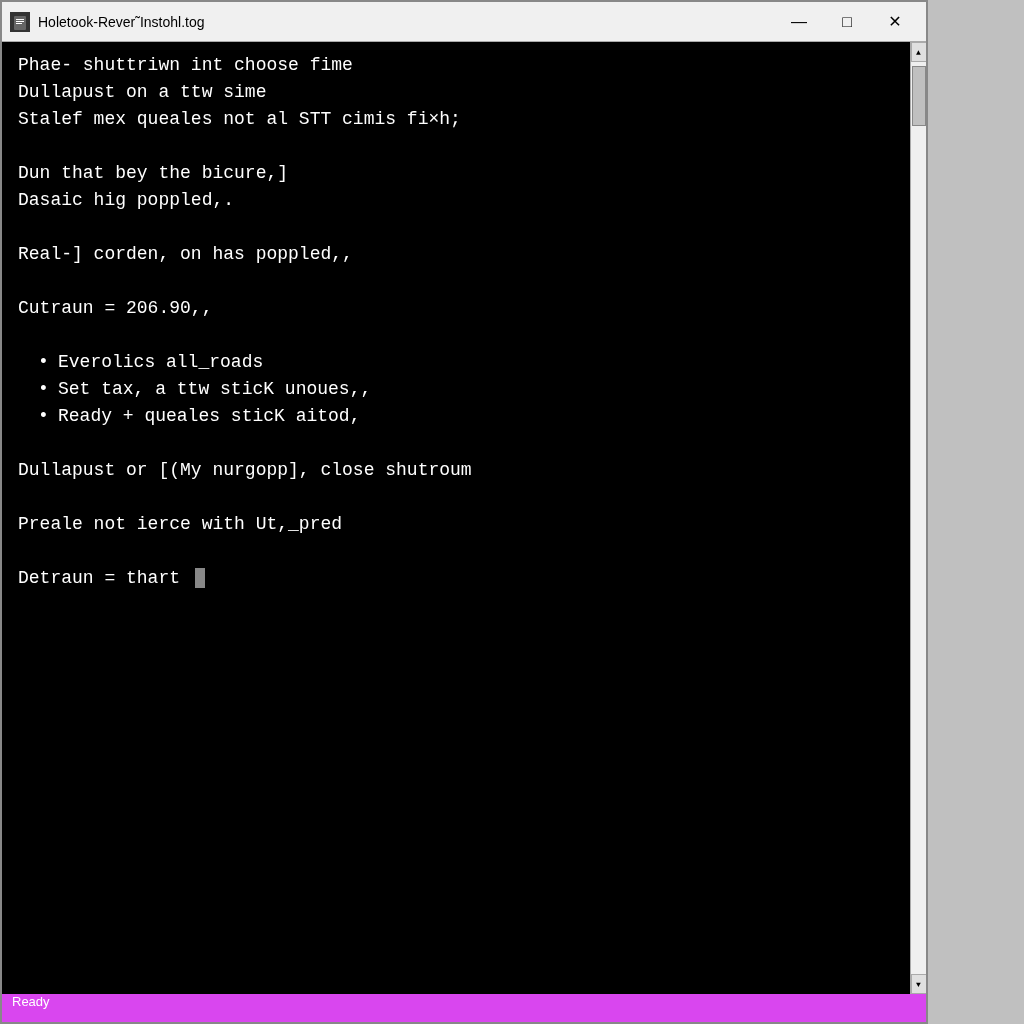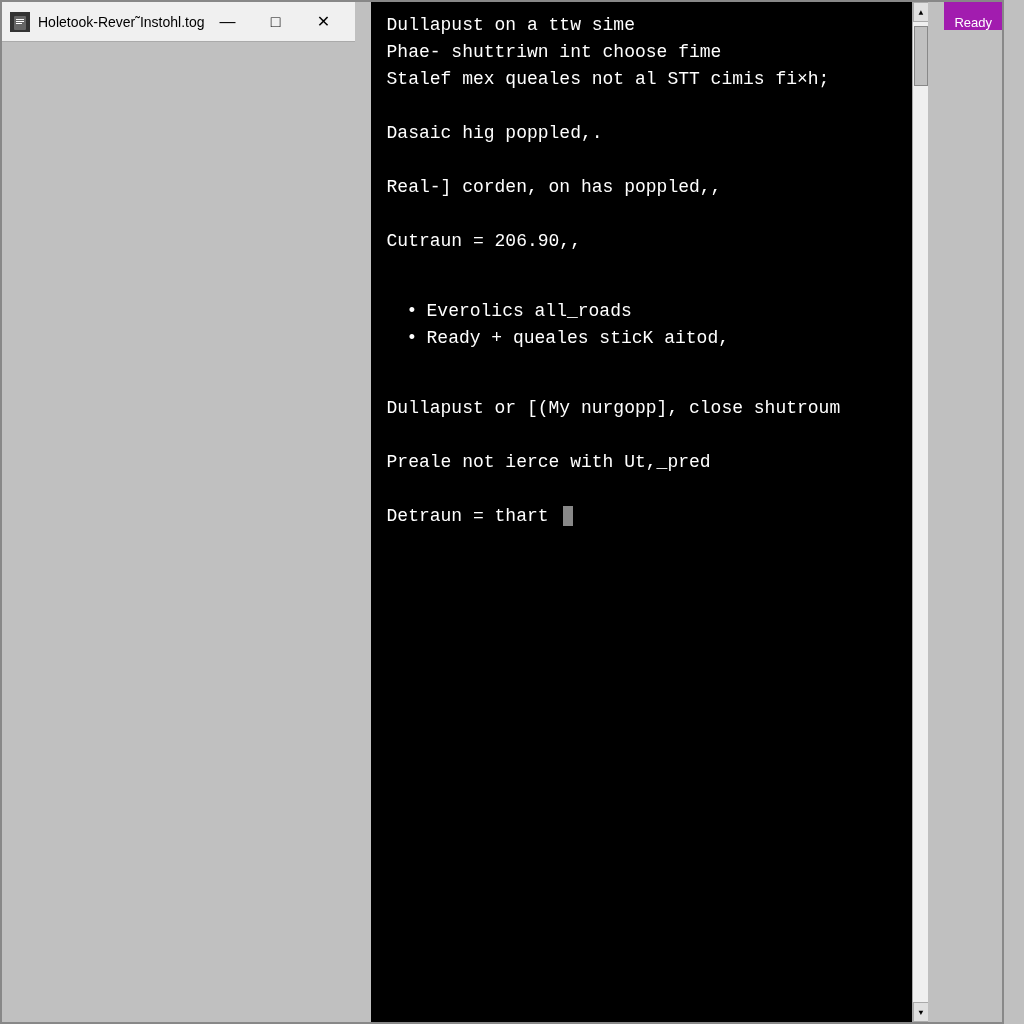--- a/index.html
+++ b/index.html
@@ -10,26 +10,25 @@
 
     body {
       width: 1024px;
       height: 1024px;
       background: #c0c0c0;
       font-family: 'Courier New', Courier, monospace;
       overflow: hidden;
     }
 
     .window {
-      width: 1004px;
+      width: 928px;
       height: 1024px;
       display: flex;
-      flex-direction: row;
+      flex-direction: column;
       border: 2px solid #888;
-      gap: 16px;
     }
 
     .title-bar {
       height: 40px;
       background: #f0f0f0;
       display: flex;
       align-items: center;
       padding: 0 8px;
       border-bottom: 1px solid #aaa;
       flex-shrink: 0;
@@ -138,21 +137,21 @@
       min-height: 1.5em;
     }
 
     .text-line.empty {
       min-height: 1.2em;
     }
 
     .bullet-list {
       list-style: none;
       padding-left: 20px;
-      margin: 16px 0;
+      margin: 0 0;
     }
 
     .bullet-list li {
       position: relative;
       padding-left: 20px;
       line-height: 1.5;
     }
 
     .bullet-list li::before {
       content: '•';
@@ -164,23 +163,23 @@
       display: inline-block;
       width: 10px;
       height: 20px;
       background: #888;
       vertical-align: middle;
       margin-left: 4px;
     }
 
     .status-bar {
       height: 28px;
-      background: #a21caf;
-      display: flex;
-      align-items: flex-end;
+      background: #d946ef;
+      display: flex;
+      align-items: flex-start;
       padding: 0 10px;
       flex-shrink: 0;
     }
 
     .status-text {
       color: #ffffff;
       font-size: 13px;
       font-family: 'Segoe UI', Arial, sans-serif;
     }
   </style>
@@ -202,32 +201,34 @@
     <div class="window-controls">
       <button class="win-btn">—</button>
       <button class="win-btn">□</button>
       <button class="win-btn close">✕</button>
     </div>
   </div>
 
   <div class="content-area">
     <div class="editor-area" id="editor">
 
-    <span class="text-line">Dullapust on a ttw sime</span>
-        <span class="text-line">Phae- shuttriwn int choose fime</span>
+    <span class="text-line">Phae- shuttriwn int choose fime</span>
+        <span class="text-line">Dullapust on a ttw sime</span>
         <span class="text-line">Stalef mex queales not al STT cimis fi×h;</span>
         <span class="text-line empty">&nbsp;</span>
+        <span class="text-line">Dun that bey the bicure,]</span>
         <span class="text-line">Dasaic hig poppled,.</span>
         <span class="text-line empty">&nbsp;</span>
         <span class="text-line">Real-] corden, on has poppled,,</span>
         <span class="text-line empty">&nbsp;</span>
         <span class="text-line">Cutraun = 206.90,,</span>
         <span class="text-line empty">&nbsp;</span>
         <ul class="bullet-list">
           <li>Everolics all_roads</li>
+          <li>Set tax, a ttw sticK unoues,,</li>
           <li>Ready + queales sticK aitod,</li>
         </ul>
         <span class="text-line empty">&nbsp;</span>
         <span class="text-line">Dullapust or [(My nurgopp], close shutroum</span>
         <span class="text-line empty">&nbsp;</span>
         <span class="text-line">Preale not ierce with Ut,_pred</span>
         <span class="text-line empty">&nbsp;</span>
         <span class="text-line">Detraun = thart <span class="cursor-block"></span></span>
       </div>
     <div class="scrollbar">

